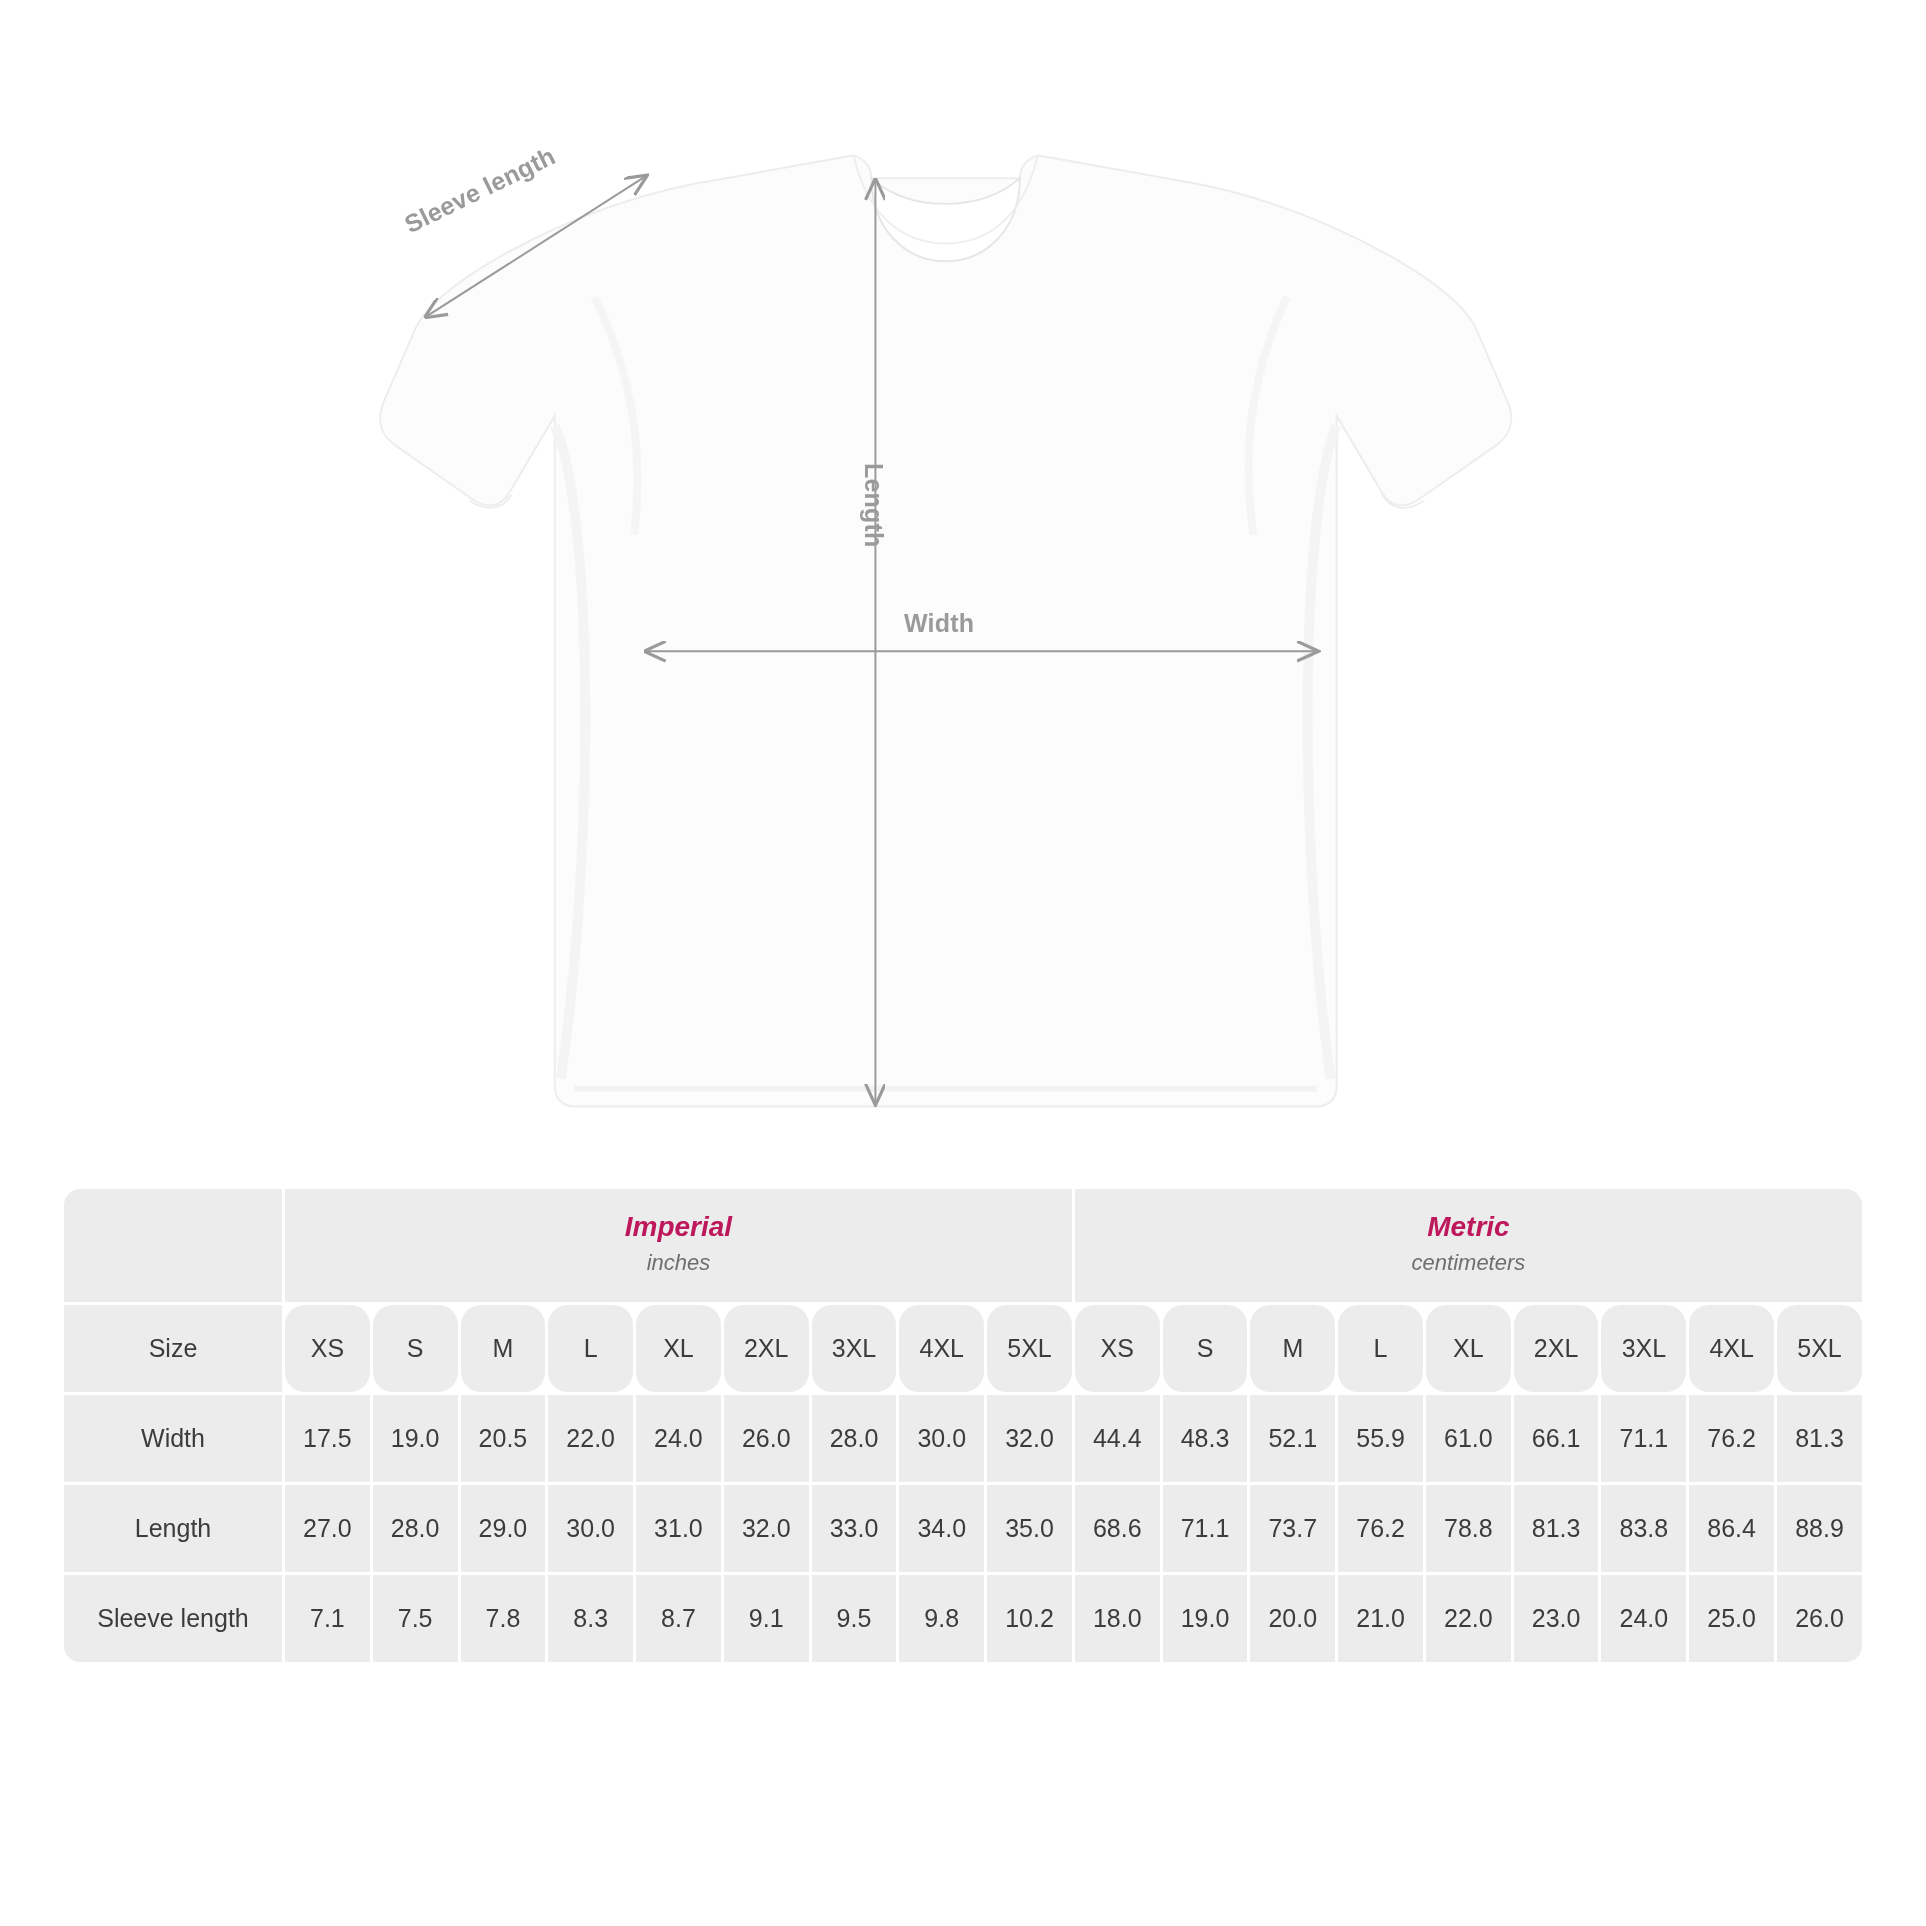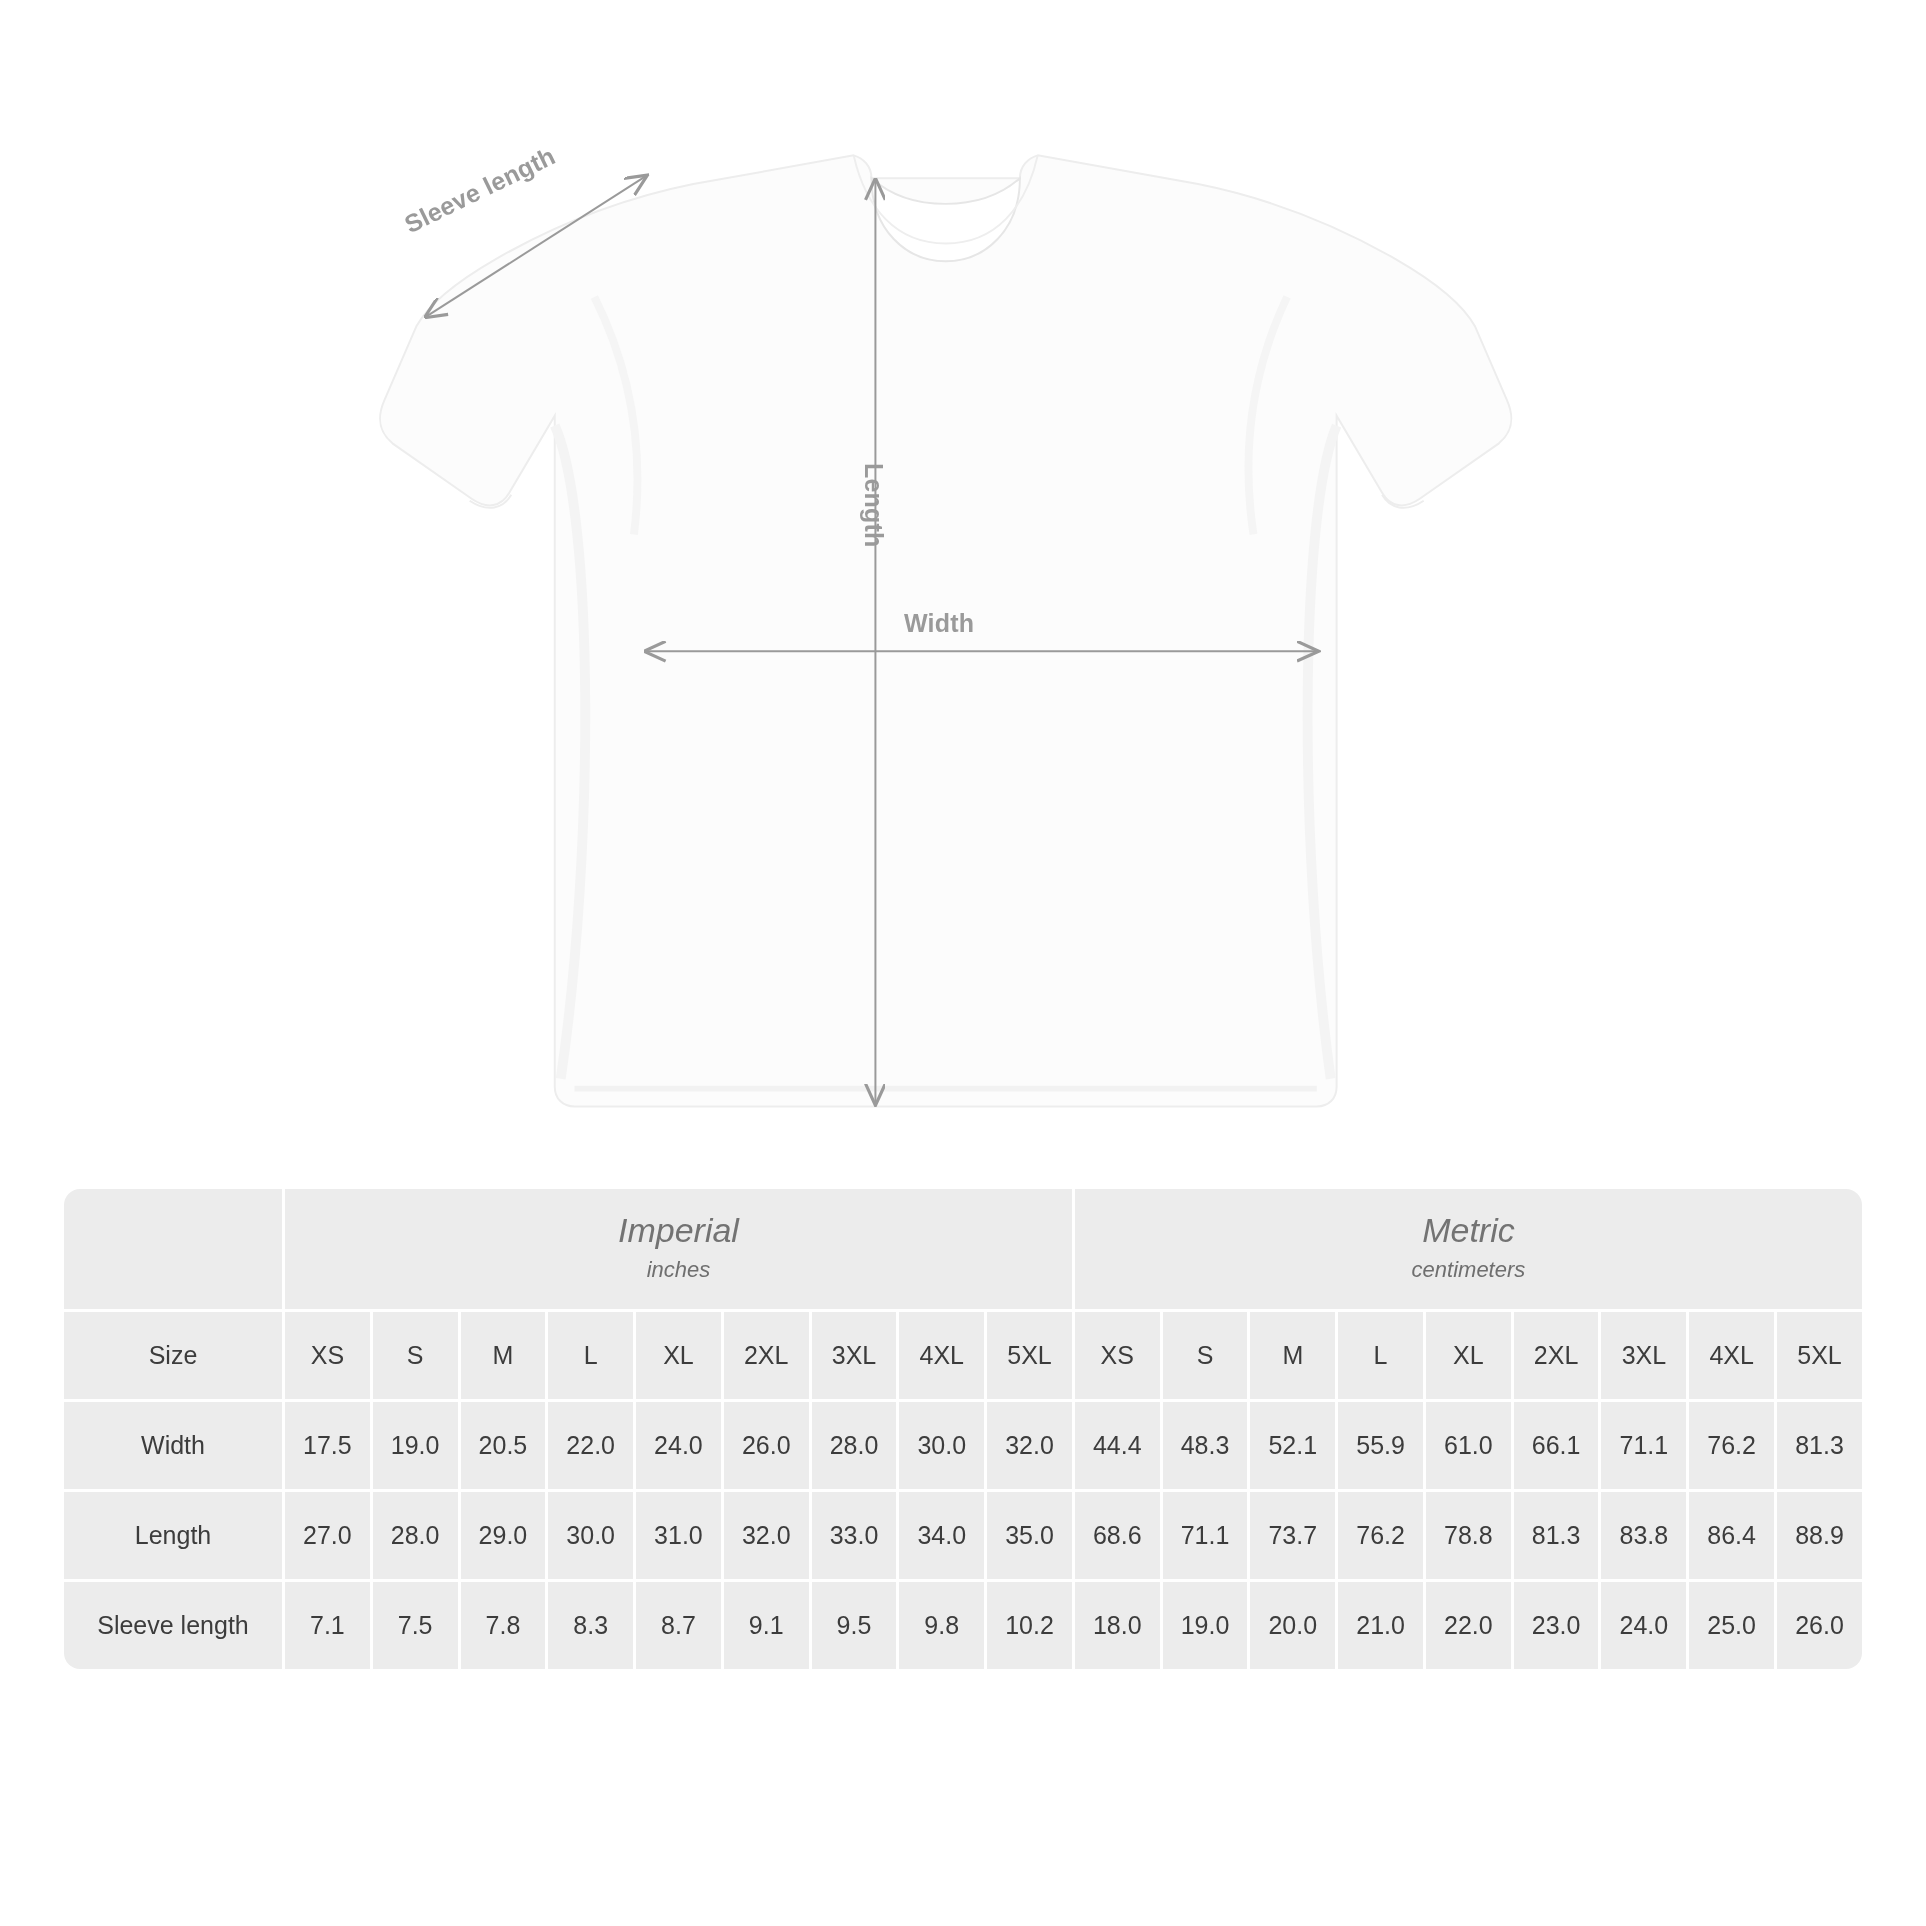--- a/index.html
+++ b/index.html
@@ -89,45 +89,46 @@
     font-weight: normal;
     padding: 0;
   }
   .unit-head {
     font-style: italic;
     color: #6f6f6f;
     padding: 22px 0 26px 0 !important;
     height: auto !important;
   }
   .unit-head .unit-name {
-    font-size: 34px;
-    font-weight: normal;
+    font-size: 28px;
+    font-weight: bold;
     font-style: italic;
     display: block;
-    color: #737373;
+    color: #be185d;
   }
   .unit-head .unit-sub {
     font-size: 22px;
     display: block;
     margin-top: 7px;
     color: #6f6f6f;
   }
   .corner-tl { border-top-left-radius: 16px; }
   .corner-tr { border-top-right-radius: 16px; }
   .corner-bl { border-bottom-left-radius: 16px; }
   .corner-br { border-bottom-right-radius: 16px; }
   .rowlabel {
     font-weight: bold;
     color: #3c3c3c;
     font-size: 26px;
   }
   .colhead {
     font-weight: bold;
     color: #3c3c3c;
     font-size: 25px;
+    border-radius: 20px;
   }
   .size-head { font-weight: bold; font-size: 26px; margin-top: 20px; }
   col.firstcol { width: 218px; }
 </style>
 </head>
 <body>
 
 <div class="page">
 
   <div class="illustration">

